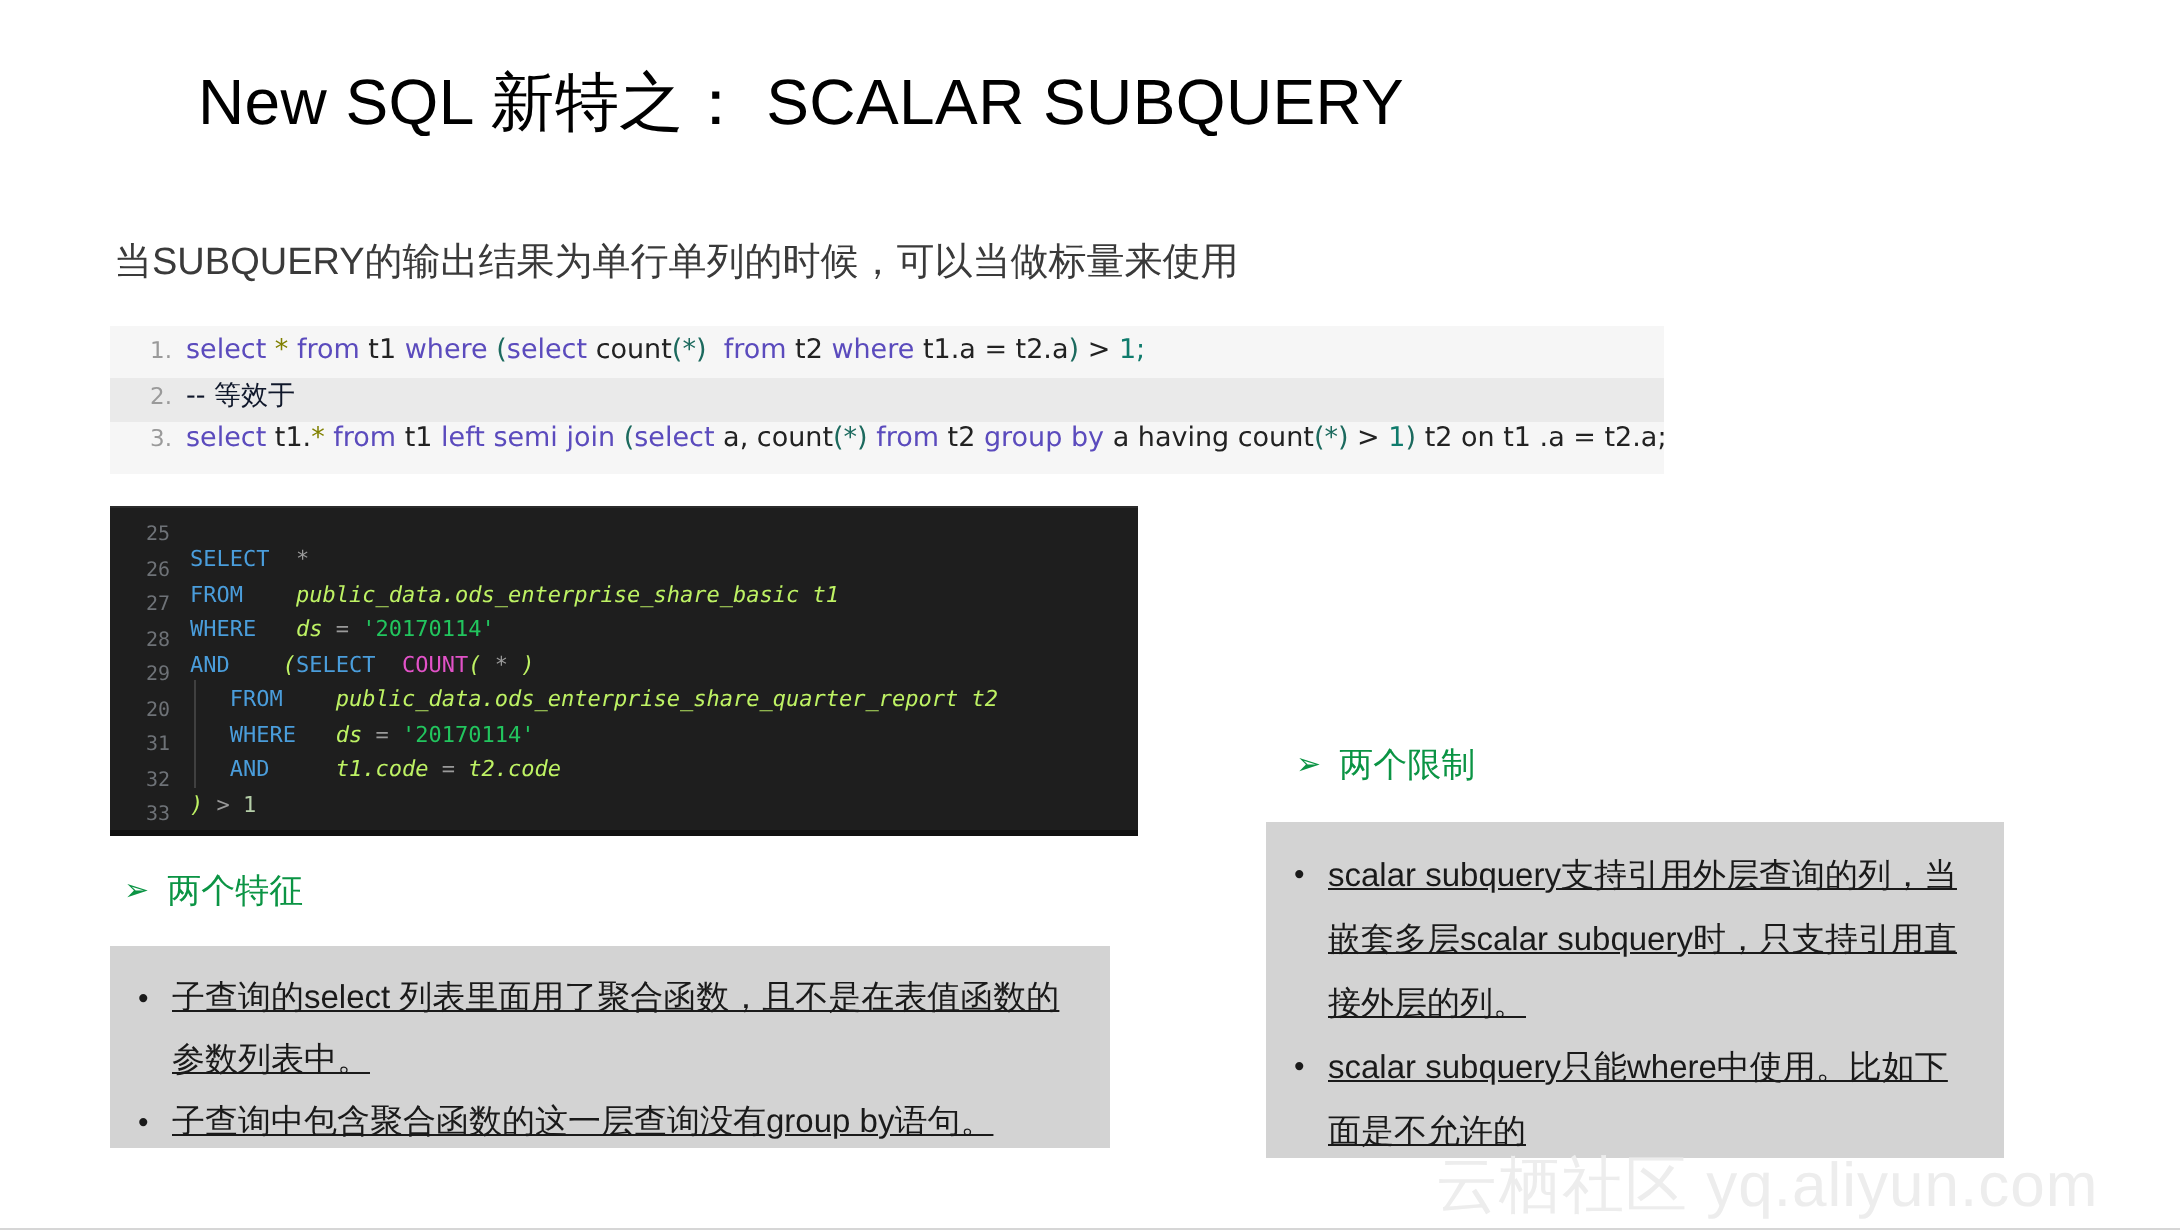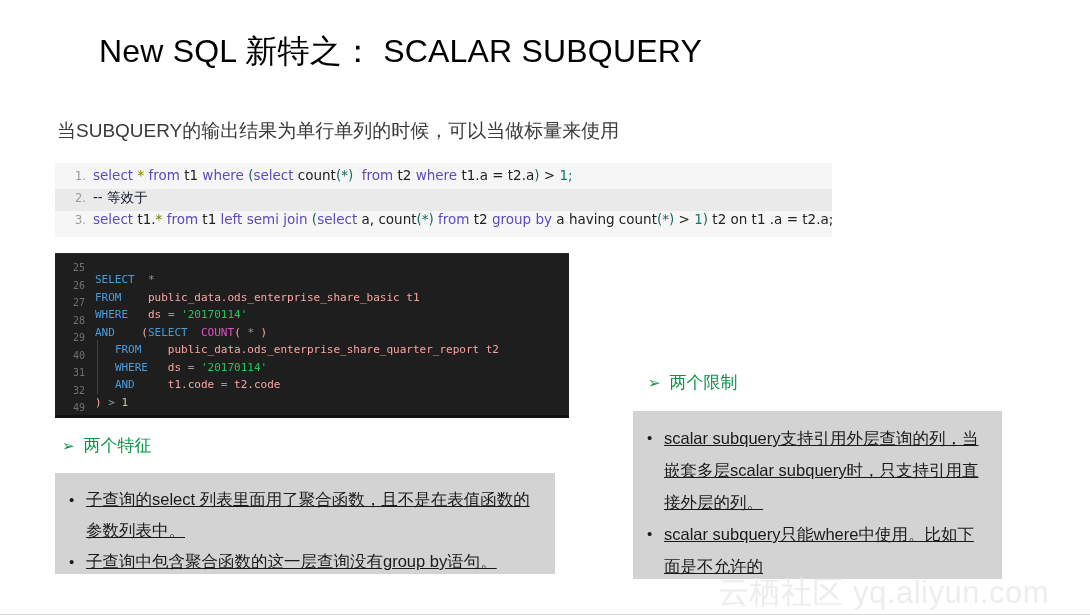--- a/index.html
+++ b/index.html
@@ -110,21 +110,21 @@
   .cd-code.ind::before {
     content: "";
     position: absolute;
     left: 2px; top: -3px; bottom: -3px;
     border-left: 1px solid #404040;
   }
   .dk  { color: #4a9ddb; }   
   .dm  { color: #e252c8; }   
   .ds  { color: #22c55e; }   
   .dn  { color: #b5cea8; }   
-  .dp  { color: #fca5a5; }   
+  .dp  { color: #bef264; font-style: italic; }   
   .do  { color: #9a9a9a; }   
 
   
   .heading {
     position: absolute;
     display: flex;
     align-items: center;
     gap: 9px;
     color: #0b9444;
     font-size: 17px;
@@ -211,33 +211,33 @@
     </div>
     <div class="cd-row">
       <span class="cd-num">28</span>
       <span class="cd-code"><span class="dk">AND</span><span class="dp">    (</span><span class="dk">SELECT</span><span class="dp">  </span><span class="dm">COUNT</span><span class="dp">( </span><span class="do">*</span><span class="dp"> )</span></span>
     </div>
     <div class="cd-row">
       <span class="cd-num">29</span>
       <span class="cd-code ind"><span class="dp">   </span><span class="dk">FROM</span><span class="dp">    public_data.ods_enterprise_share_quarter_report t2</span></span>
     </div>
     <div class="cd-row">
-      <span class="cd-num">40</span>
+      <span class="cd-num">20</span>
       <span class="cd-code ind"><span class="dp">   </span><span class="dk">WHERE</span><span class="dp">   ds </span><span class="do">=</span><span class="dp"> </span><span class="ds">'20170114'</span></span>
     </div>
     <div class="cd-row">
       <span class="cd-num">31</span>
       <span class="cd-code ind"><span class="dp">   </span><span class="dk">AND</span><span class="dp">     t1.code </span><span class="do">=</span><span class="dp"> t2.code</span></span>
     </div>
     <div class="cd-row">
       <span class="cd-num">32</span>
       <span class="cd-code"><span class="dp">) </span><span class="do">&gt;</span><span class="dp"> </span><span class="dn">1</span></span>
     </div>
     <div class="cd-row">
-      <span class="cd-num">49</span>
+      <span class="cd-num">33</span>
       <span class="cd-code"><span class="dp">;</span></span>
     </div>
   </div>
 
 <div class="heading" id="heading-features">
   <span class="arrow">➢</span>
   <span>两个特征</span>
 </div>
 
 <div class="gray-box" id="box-features">

